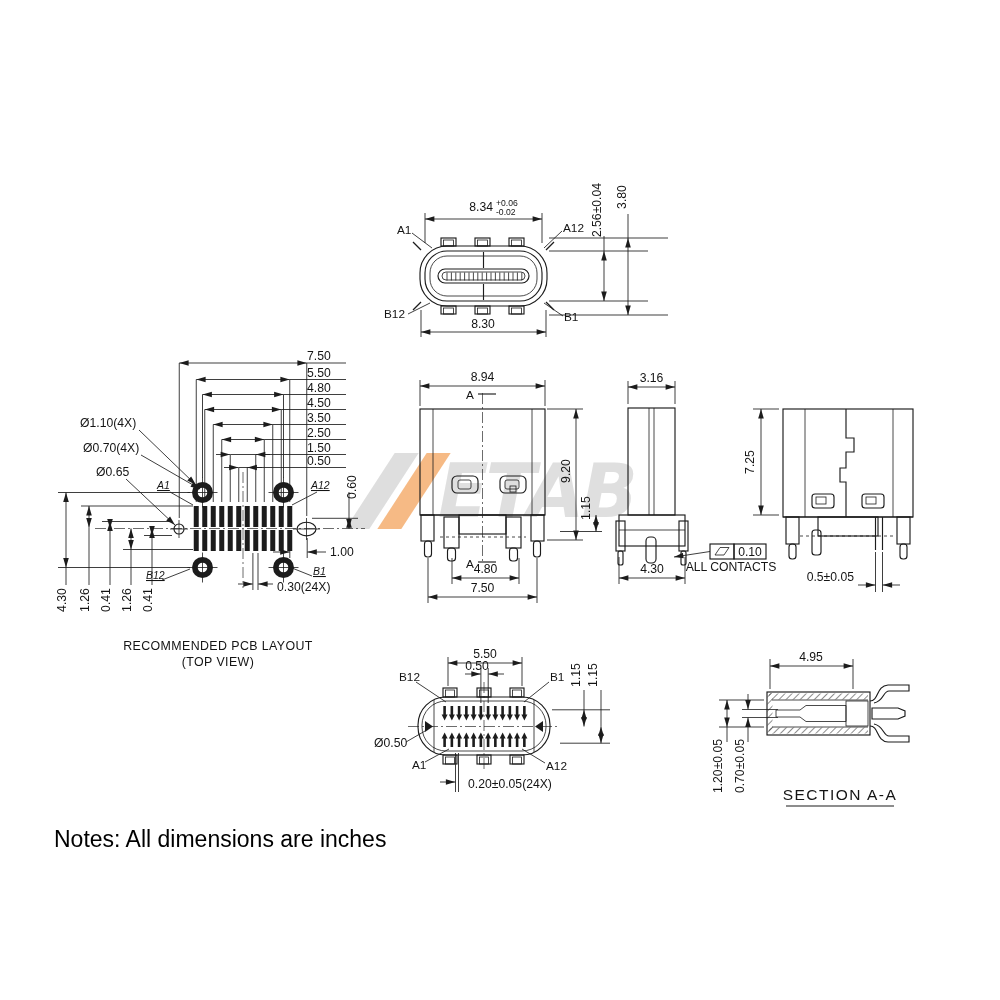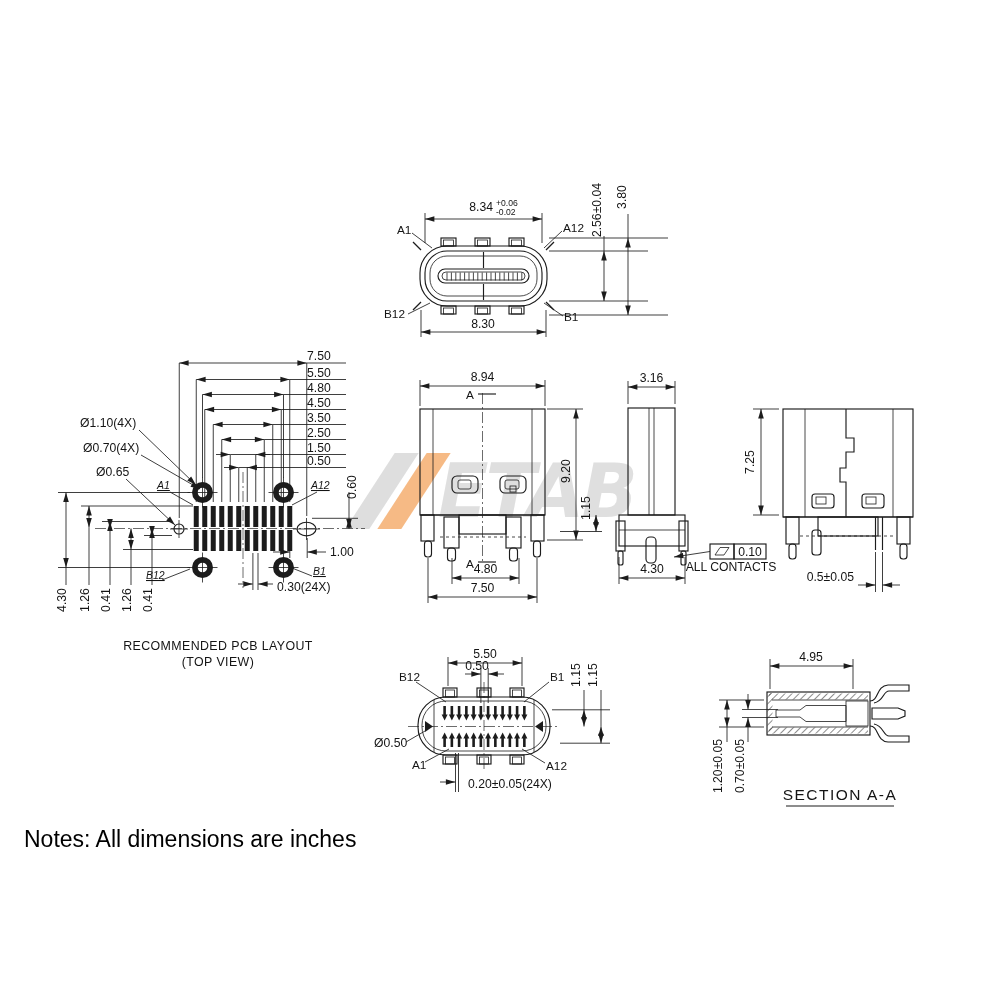--- a/index.html
+++ b/index.html
@@ -17,21 +17,21 @@
   .sm{font-size:8.6px}
   .lbl{font-size:10.5px;font-style:italic;text-decoration:underline}
   .pl{font-size:11.8px}
   .big{font-size:15.5px;letter-spacing:1.5px}
   .ttl{font-size:12.4px;letter-spacing:.4px}
   .ln{stroke:#1c1c1c;stroke-width:1.15;fill:none}
   .lt{stroke:#1c1c1c;stroke-width:.8;fill:none}
   .dm{stroke:#1c1c1c;stroke-width:.85;fill:none}
   .cl{stroke:#1c1c1c;stroke-width:.65;fill:none;stroke-dasharray:11 3 2 3}
   .blk{fill:#1c1c1c}
-  .notes{position:absolute;left:24px;top:826px;z-index:2;font-size:23px;color:#000}
+  .notes{position:absolute;left:54px;top:826px;z-index:2;font-size:23px;color:#000}
 </style>
 </head>
 <body>
 
 <div class="canvas">
 
   <div class="wm">
     <div class="sl sl1"></div>
     <div class="sl sl2"></div>
     <span class="g">ETAB</span>

